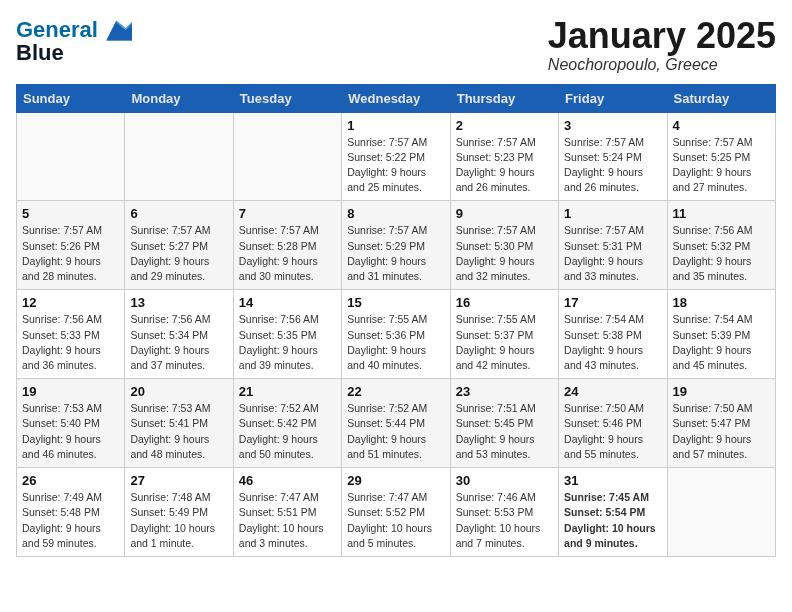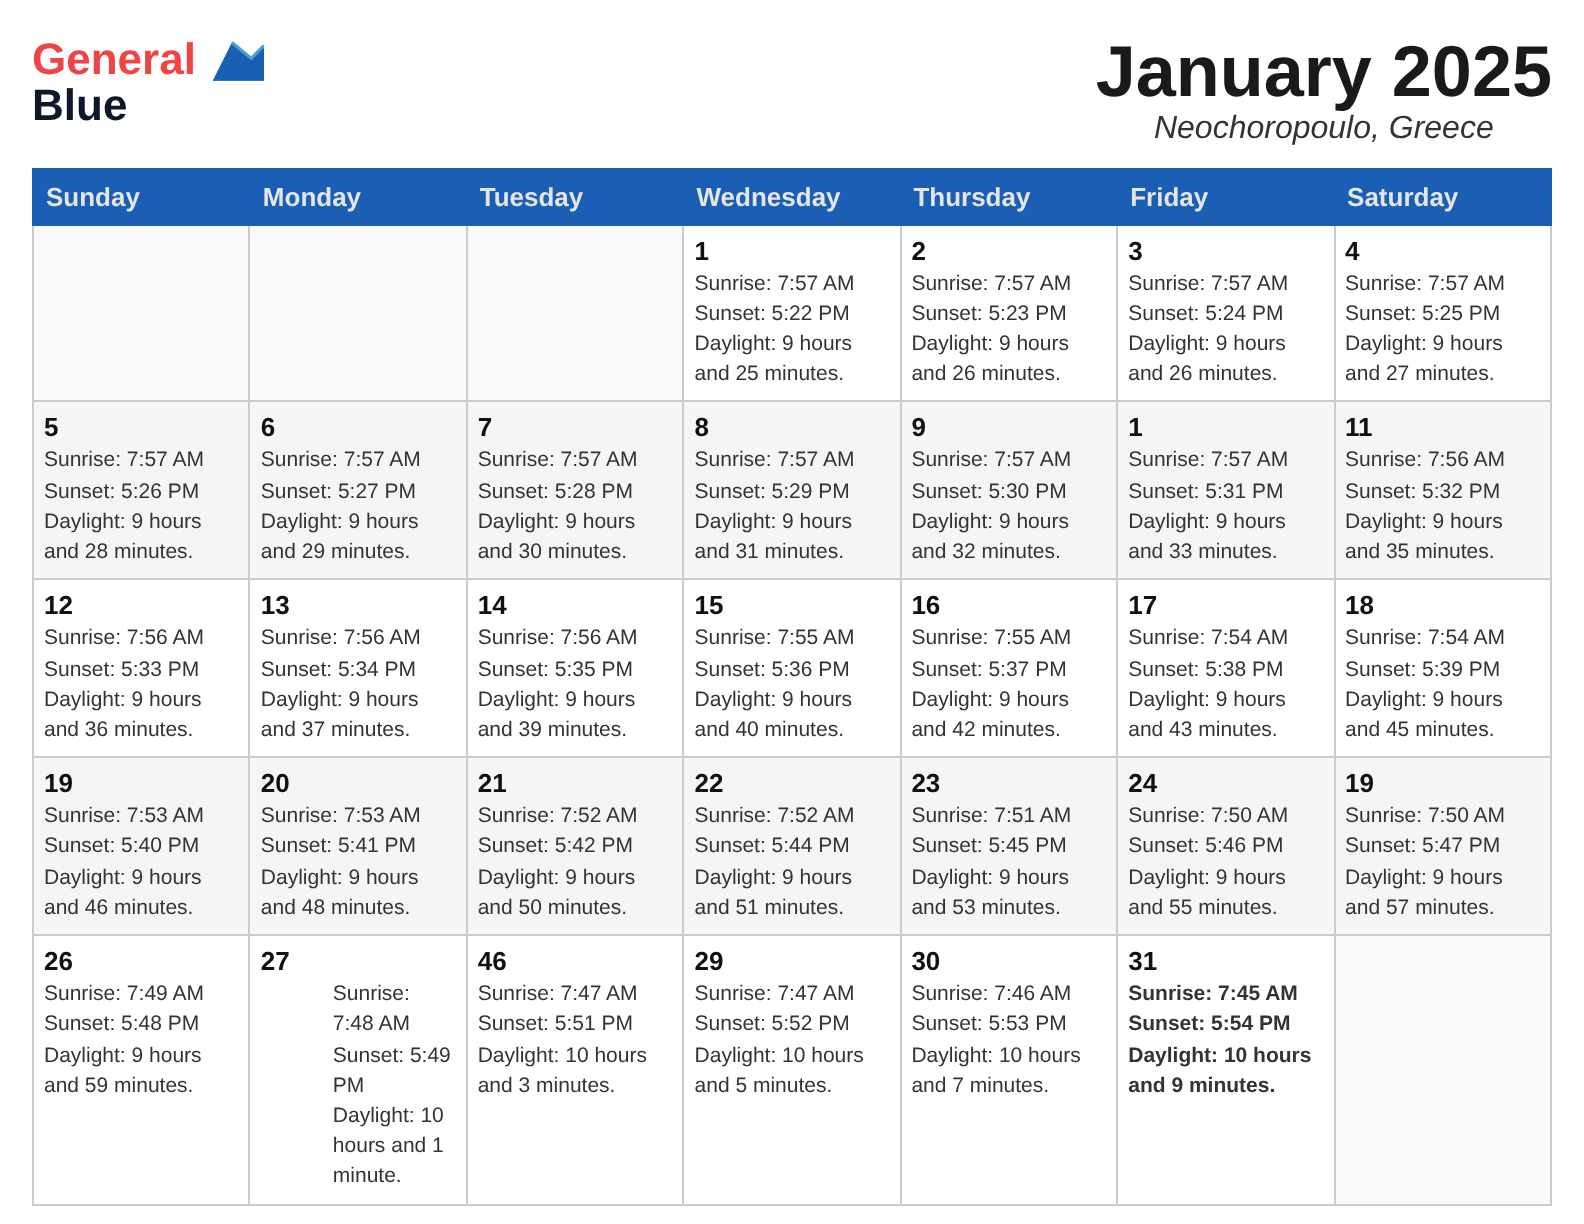--- a/index.html
+++ b/index.html
@@ -21,29 +21,29 @@
       flex-direction: column;
       align-items: flex-start;
     }
     .logo-text {
       display: flex;
       align-items: center;
       font-size: 22px;
       font-weight: bold;
     }
     .logo-general {
-      color: #ef4444;
+      color: #0369a1;
     }
     .logo-icon {
       width: 32px;
       height: 28px;
       margin-left: 2px;
     }
     .title-block {
-      text-align: center;
+      text-align: left;
     }
     .month-title {
       font-size: 36px;
       font-weight: bold;
       color: #1a1a1a;
       line-height: 1.1;
     }
     .location {
       font-size: 16px;
       color: #333;
@@ -291,21 +291,21 @@
       </tr>
       <tr class="week-row">
         <td>
           <div class="day-num">26</div>
           <div class="day-info" style="white-space: pre-line;">Sunrise: 7:49 AM
 Sunset: 5:48 PM
 Daylight: 9 hours and 59 minutes.</div>
         </td>
         <td>
           <div class="day-num">27</div>
-          <div class="day-info" style="white-space: pre-line; margin-left: 36px;">Sunrise: 7:48 AM
+          <div class="day-info" style="white-space: pre-line;">Sunrise: 7:48 AM
 Sunset: 5:49 PM
 Daylight: 10 hours and 1 minute.</div>
         </td>
         <td>
           <div class="day-num">46</div>
           <div class="day-info" style="white-space: pre-line;">Sunrise: 7:47 AM
 Sunset: 5:51 PM
 Daylight: 10 hours and 3 minutes.</div>
         </td>
         <td>

